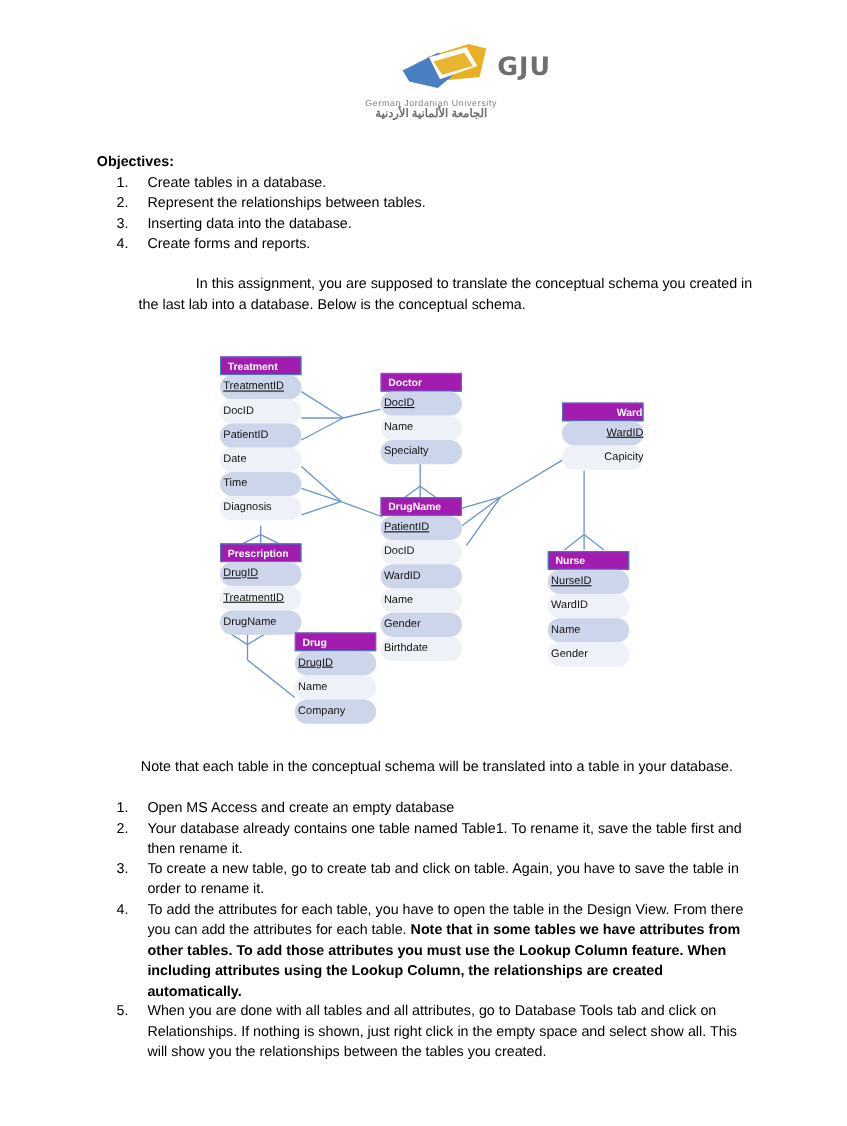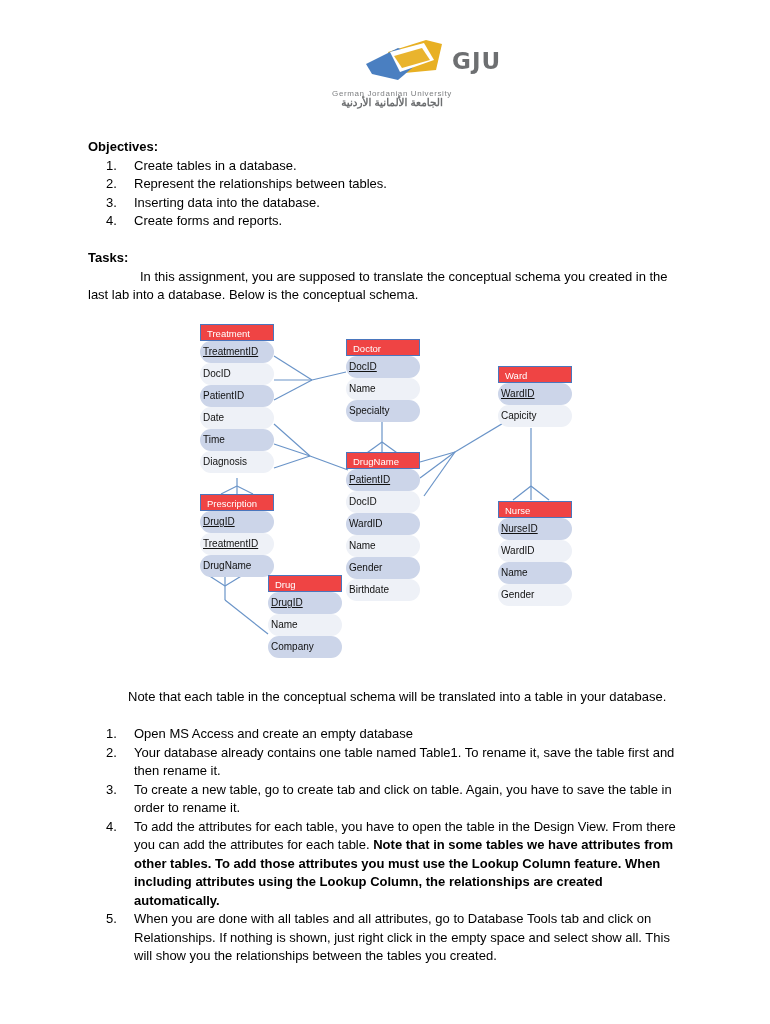--- a/index.html
+++ b/index.html
@@ -132,25 +132,26 @@
   .entity {
     position: absolute;
     width: 74px;
     font-size: 9.5px;
     pointer-events: auto;
   }
   .ent-head {
     height: 17px;
     line-height: 17px;
     padding-left: 6px;
-    background: #ef4444;
+    background: #a21caf;
     color: #ffffff;
     font-size: 9.5px;
     box-sizing: border-box;
     border: 1px solid #4a76bd;
+    font-weight: bold;
   }
   .ent-row {
     height: 22px;
     line-height: 22px;
     padding-left: 3px;
     box-sizing: border-box;
     color: #111111;
     font-size: 10px;
     white-space: nowrap;
     border-radius: 11px;
@@ -202,22 +203,21 @@
         <span>Inserting data into the database.</span>
       </li>
       <li>
         <span class="num">4.</span>
         <span>Create forms and reports.</span>
       </li>
     </ol>
   </div>
 
   <div class="blk" style="left:88px; top:249px; width:600px;">
-    <div class="bold">Tasks:</div>
-    <div style="text-indent:52px;">In this assignment, you are supposed to translate the conceptual schema you created in the last lab into a database. Below is the conceptual schema.</div>
+    <div style="text-indent:52px;margin-left:38px;">In this assignment, you are supposed to translate the conceptual schema you created in the last lab into a database. Below is the conceptual schema.</div>
   </div>
 
   <div class="diagram">
 
     <svg class="links">
       <g stroke="#6a94c8" stroke-width="1.2" fill="none">
 
         <line x1="274" y1="380" x2="312" y2="380"></line>
         <line x1="312" y1="380" x2="346" y2="372"></line>
         <line x1="312" y1="380" x2="274" y2="356"></line>
@@ -266,21 +266,21 @@
       <div class="ent-row even"><span>Diagnosis</span></div>
     </div>
 
     <div class="entity" id="ent-doctor" style="left: 346px; top: 339px; width: 74px;">
       <div class="ent-head">Doctor</div>
       <div class="ent-row odd"><span class="pk">DocID</span></div>
       <div class="ent-row even"><span>Name</span></div>
       <div class="ent-row odd"><span>Specialty</span></div>
     </div>
 
-    <div class="entity" id="ent-ward" style="left: 498px; top: 366px; width: 74px;">
+    <div class="entity" id="ent-ward" style="left: 511px; top: 366px; width: 74px; text-align: right;">
       <div class="ent-head">Ward</div>
       <div class="ent-row odd"><span class="pk">WardID</span></div>
       <div class="ent-row even"><span>Capicity</span></div>
     </div>
 
     <div class="entity" id="ent-patient" style="left: 346px; top: 452px; width: 74px;">
       <div class="ent-head">DrugName</div>
       <div class="ent-row odd"><span class="pk">PatientID</span></div>
       <div class="ent-row even"><span>DocID</span></div>
       <div class="ent-row odd"><span>WardID</span></div>

